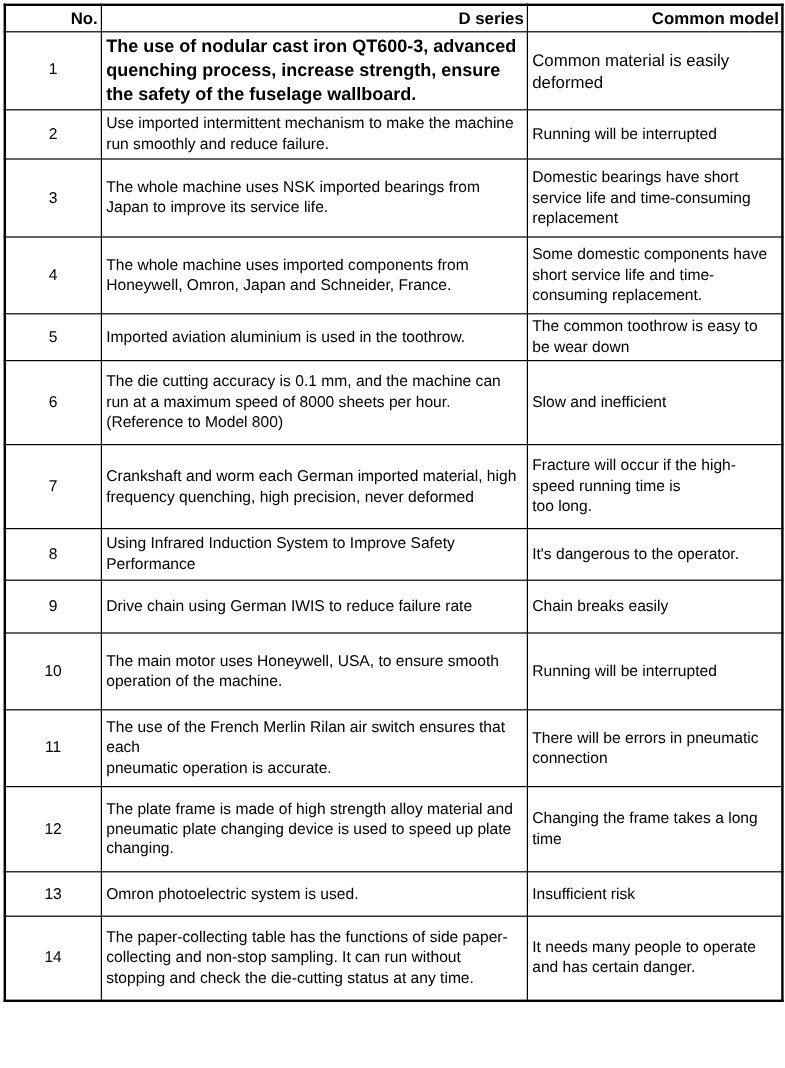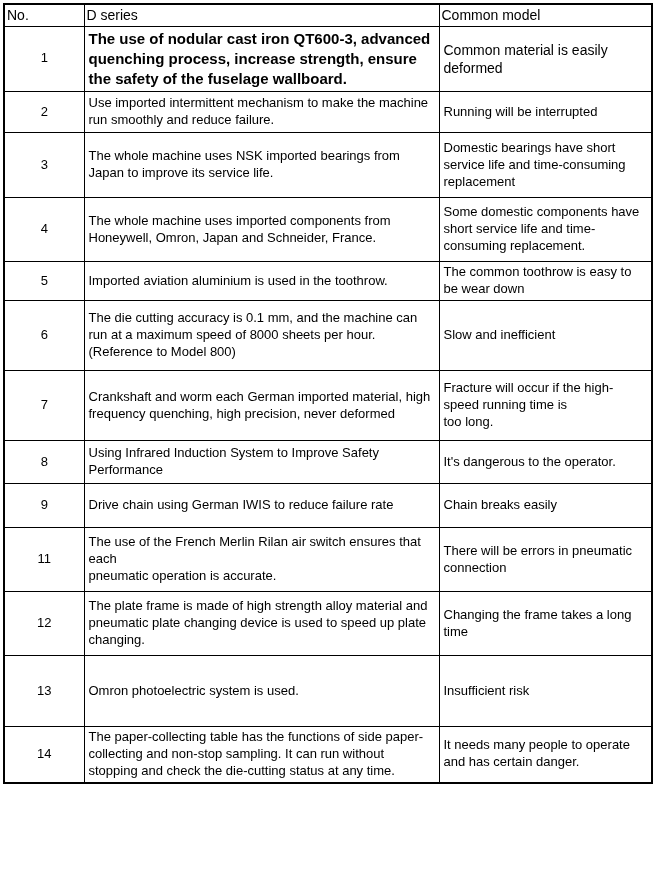--- a/index.html
+++ b/index.html
@@ -25,22 +25,22 @@
   col.c-no { width: 80px; }
   col.c-d  { width: 355px; }
   col.c-c  { width: 213px; }
   th, td {
     border: 1px solid #000000;
     vertical-align: middle;
     overflow: hidden;
   }
   th {
     font-size: 14px;
-    font-weight: normal;
-    text-align: left;
+    font-weight: bold;
+    text-align: right;
     height: 22px;
     padding: 0 2px;
   }
   td { font-size: 13px; line-height: 1.3; }
   td.col-no {
     text-align: center;
     padding: 1px 2px;
   }
   td.col-d, td.col-c {
     text-align: left;
@@ -133,20 +133,25 @@
     <td class="col-d">Using Infrared Induction System to Improve Safety Performance</td>
     <td class="col-c">It's dangerous to the operator.</td>
   </tr>
 
   <tr>
     <td class="col-no">9</td>
     <td class="col-d">Drive chain using German IWIS to reduce failure rate</td>
     <td class="col-c">Chain breaks easily</td>
   </tr>
 
+  <tr>
+    <td class="col-no">10</td>
+    <td class="col-d">The main motor uses Honeywell, USA, to ensure smooth operation of the machine.</td>
+    <td class="col-c">Running will be interrupted</td>
+  </tr>
 
   <tr>
     <td class="col-no">11</td>
     <td class="col-d">The use of the French Merlin Rilan air switch ensures that
 each
 pneumatic operation is accurate.</td>
     <td class="col-c">There will be errors in pneumatic connection</td>
   </tr>
 
   <tr>

